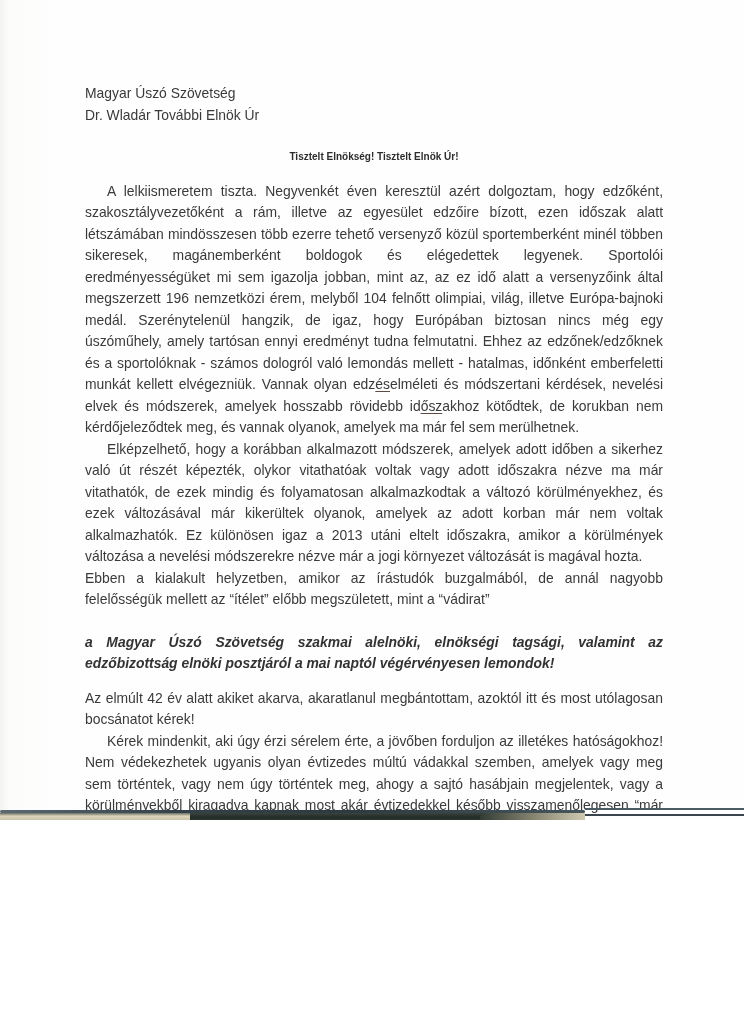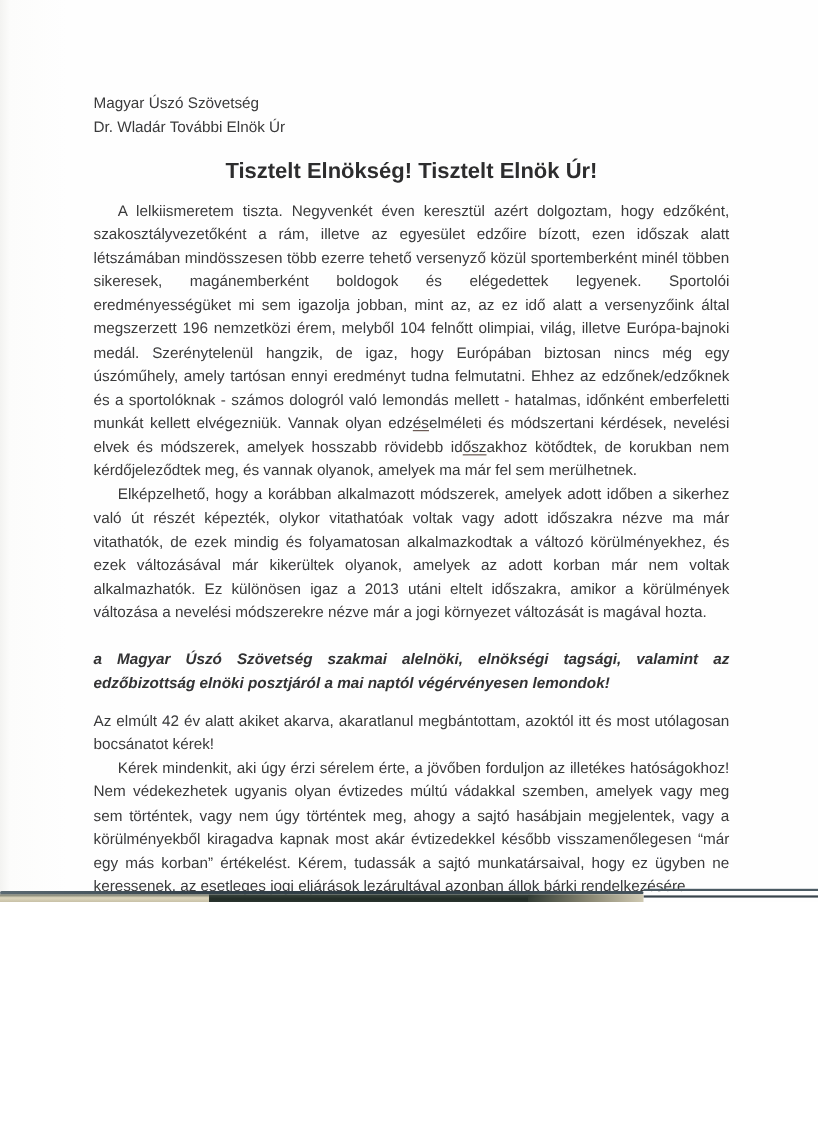--- a/index.html
+++ b/index.html
@@ -23,21 +23,21 @@
     width: 578px;
     font-size: 13.9px;
     line-height: 21.5px;
     text-align: justify;
   }
   .recipient { text-align: left; }
   .recipient div { white-space: nowrap; }
   .title {
     text-align: center;
     font-weight: bold;
-    font-size: 20px;
+    font-size: 10px;
     color: #2d2d2e;
     margin-top: 20px;
     margin-bottom: 13px;
   }
   p { margin: 0; }
   .ind { text-indent: 22px; }
   .statement {
     font-weight: bold;
     font-style: italic;
     margin-top: 21px;
@@ -118,20 +118,21 @@
       <div>Dr. Wladár További Elnök Úr</div>
     </div>
 
     <div class="title">Tisztelt Elnökség! Tisztelt Elnök Úr!</div>
 
 
     <p class="ind"><span>A lelkiismeretem tiszta. Negyvenkét éven keresztül azért dolgoztam, hogy edzőként, szakosztályvezetőként a rám, illetve az egyesület edzőire bízott, ezen időszak alatt létszámában mindösszesen több ezerre tehető versenyző közül sportemberként minél többen sikeresek, magánemberként boldogok és elégedettek legyenek. Sportolói eredményességüket mi sem igazolja jobban, mint az, az ez idő alatt a versenyzőink által megszerzett 196 nemzetközi érem, melyből 104 felnőtt olimpiai, világ, illetve Európa-bajnoki medál. Szerénytelenül hangzik, de igaz, hogy Európában biztosan nincs még egy úszóműhely, amely tartósan ennyi eredményt tudna felmutatni. Ehhez az edzőnek/edzőknek és a sportolóknak - számos dologról való lemondás mellett - hatalmas, időnként emberfeletti munkát kellett elvégezniük. Vannak olyan edz</span><span class="sp-underline">és</span><span>elméleti és módszertani kérdések, nevelési elvek és módszerek, amelyek hosszabb rövidebb id</span><span class="sp-underline">ősz</span><span>akhoz kötődtek, de korukban nem kérdőjeleződtek meg, és vannak olyanok, amelyek ma már fel sem merülhetnek.</span></p>
 
     <p class="ind">Elképzelhető, hogy a korábban alkalmazott módszerek, amelyek adott időben a sikerhez való út részét képezték, olykor vitathatóak voltak vagy adott időszakra nézve ma már vitathatók, de ezek mindig és folyamatosan alkalmazkodtak a változó körülményekhez, és ezek változásával már kikerültek olyanok, amelyek az adott korban már nem voltak alkalmazhatók. Ez különösen igaz a 2013 utáni eltelt időszakra, amikor a körülmények változása a nevelési módszerekre nézve már a jogi környezet változását is magával hozta.</p>
 
+    <p>Ebben a kialakult helyzetben, amikor az írástudók buzgalmából, de annál nagyobb felelősségük mellett az “ítélet” előbb megszületett, mint a “vádirat”</p>
 
     <p class="statement">a Magyar Úszó Szövetség szakmai alelnöki, elnökségi tagsági, valamint az edzőbizottság elnöki posztjáról a mai naptól végérvényesen lemondok!</p>
 
     <p class="after-statement">Az elmúlt 42 év alatt akiket akarva, akaratlanul megbántottam, azoktól itt és most utólagosan bocsánatot kérek!</p>
 
     <p class="ind">Kérek mindenkit, aki úgy érzi sérelem érte, a jövőben forduljon az illetékes hatóságokhoz! Nem védekezhetek ugyanis olyan évtizedes múltú vádakkal szemben, amelyek vagy meg sem történtek, vagy nem úgy történtek meg, ahogy a sajtó hasábjain megjelentek, vagy a körülményekből kiragadva kapnak most akár évtizedekkel később visszamenőlegesen “már egy más korban” értékelést. Kérem, tudassák a sajtó munkatársaival, hogy ez ügyben ne keressenek, az esetleges jogi eljárások lezárultával azonban állok bárki rendelkezésére.</p>
 
     <p>Köszönöm az elmúlt több mint négyévnyi közös munkát mind az elnökségnek, mind az edzőbizottság tagjainak!</p>
 
     <p>További eredményes munkát kívánok!</p>

